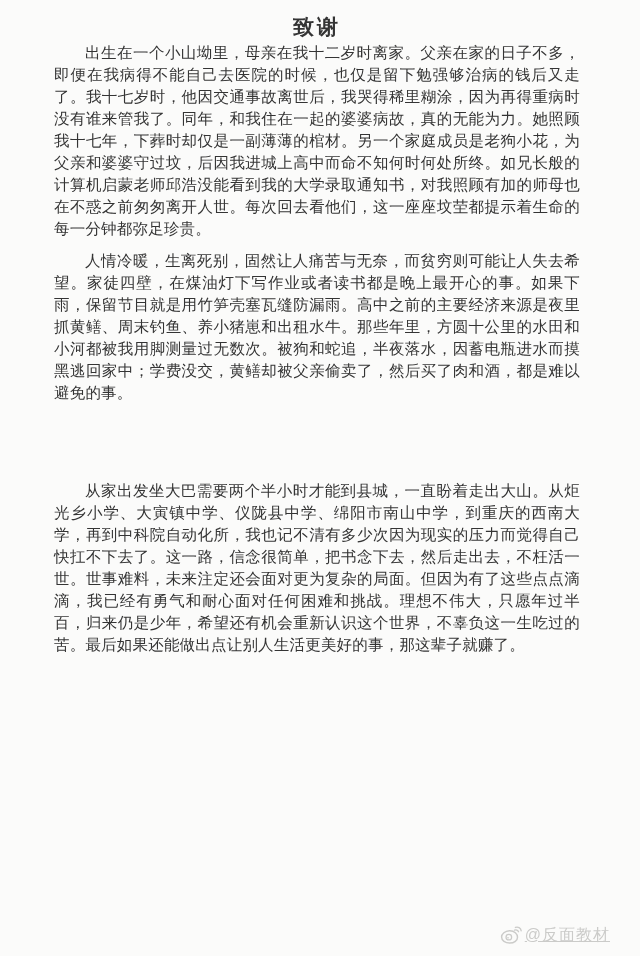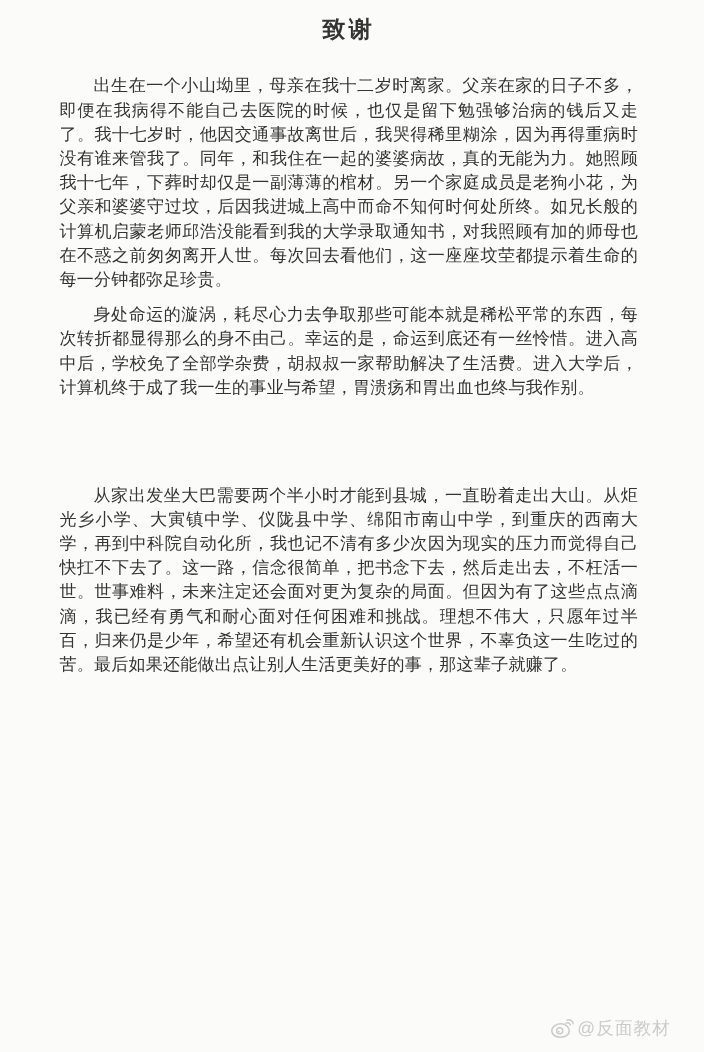--- a/index.html
+++ b/index.html
@@ -18,21 +18,21 @@
     height: 956px;
     box-sizing: border-box;
     font-family: "Liberation Serif", "DejaVu Serif", serif;
     color: #343434;
   }
   .content {
     box-sizing: border-box;
     padding: 12px 60px 0 54px;
   }
   .doc-title {
-    margin: 0 0 26px 0;
+    margin: 0 0 0 0;
     font-size: 21px;
     line-height: 30px;
     font-weight: bold;
     text-align: center;
     letter-spacing: 3px;
   }
   .para {
     margin: 0 0 10px 0;
     font-size: 15.5px;
     line-height: 22px;
@@ -47,35 +47,36 @@
     position: absolute;
     top: 925px;
     right: 30px;
     display: flex;
     align-items: center;
     gap: 3px;
     color: #cbcbc9;
     font-size: 16px;
     font-family: "Liberation Sans", "DejaVu Sans", sans-serif;
     letter-spacing: 1px;
+    text-decoration: underline;
   }
   .watermark .wicon {
     display: inline-flex;
     align-items: center;
   }
 </style>
 </head>
 <body>
 
 <div class="page">
   <div class="content">
     <h1 class="doc-title">致谢</h1>
 
     <p class="para">出生在一个小山坳里，母亲在我十二岁时离家。父亲在家的日子不多，即便在我病得不能自己去医院的时候，也仅是留下勉强够治病的钱后又走了。我十七岁时，他因交通事故离世后，我哭得稀里糊涂，因为再得重病时没有谁来管我了。同年，和我住在一起的婆婆病故，真的无能为力。她照顾我十七年，下葬时却仅是一副薄薄的棺材。另一个家庭成员是老狗小花，为父亲和婆婆守过坟，后因我进城上高中而命不知何时何处所终。如兄长般的计算机启蒙老师邱浩没能看到我的大学录取通知书，对我照顾有加的师母也在不惑之前匆匆离开人世。每次回去看他们，这一座座坟茔都提示着生命的每一分钟都弥足珍贵。</p>
-    <p class="para">身处命运的漩涡，耗尽心力去争取那些可能本就是稀松平常的东西，每次转折都显得那么的身不由己。幸运的是，命运到底还有一丝怜惜。进入高中后，学校免了全部学杂费，胡叔叔一家帮助解决了生活费。进入大学后，计算机终于成了我一生的事业与希望，胃溃疡和胃出血也终与我作别。</p>
+    <p class="para">人情冷暖，生离死别，固然让人痛苦与无奈，而贫穷则可能让人失去希望。家徒四壁，在煤油灯下写作业或者读书都是晚上最开心的事。如果下雨，保留节目就是用竹笋壳塞瓦缝防漏雨。高中之前的主要经济来源是夜里抓黄鳝、周末钓鱼、养小猪崽和出租水牛。那些年里，方圆十公里的水田和小河都被我用脚测量过无数次。被狗和蛇追，半夜落水，因蓄电瓶进水而摸黑逃回家中；学费没交，黄鳝却被父亲偷卖了，然后买了肉和酒，都是难以避免的事。</p>
 
     <div class="para-gap"></div>
 
     <p class="para">从家出发坐大巴需要两个半小时才能到县城，一直盼着走出大山。从炬光乡小学、大寅镇中学、仪陇县中学、绵阳市南山中学，到重庆的西南大学，再到中科院自动化所，我也记不清有多少次因为现实的压力而觉得自己快扛不下去了。这一路，信念很简单，把书念下去，然后走出去，不枉活一世。世事难料，未来注定还会面对更为复杂的局面。但因为有了这些点点滴滴，我已经有勇气和耐心面对任何困难和挑战。理想不伟大，只愿年过半百，归来仍是少年，希望还有机会重新认识这个世界，不辜负这一生吃过的苦。最后如果还能做出点让别人生活更美好的事，那这辈子就赚了。</p>
   </div>
 
   <div class="watermark">
     <span class="wicon">
       <svg width="22" height="19" viewBox="0 0 24 21" fill="none">
         <path d="M10.3 5.2 C5.4 5.4 1.6 8.7 1.6 12.2 C1.6 16.1 5.6 18.8 10.6 18.8 C15.6 18.8 19.2 15.9 19.2 12.4 C19.2 9.0 15.8 5.0 10.3 5.2 Z" stroke="#cbcbc9" stroke-width="1.6"></path>

